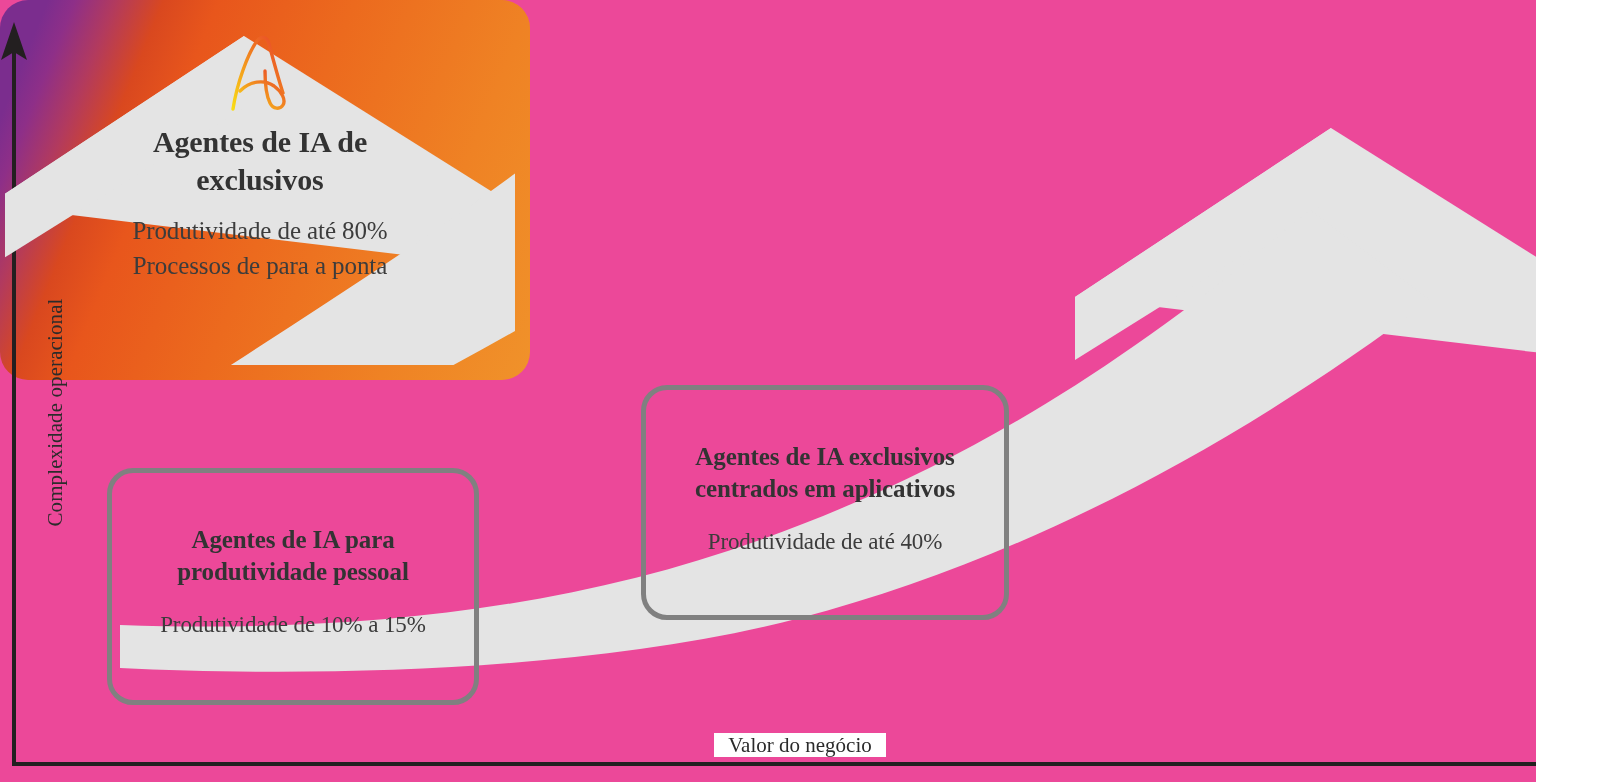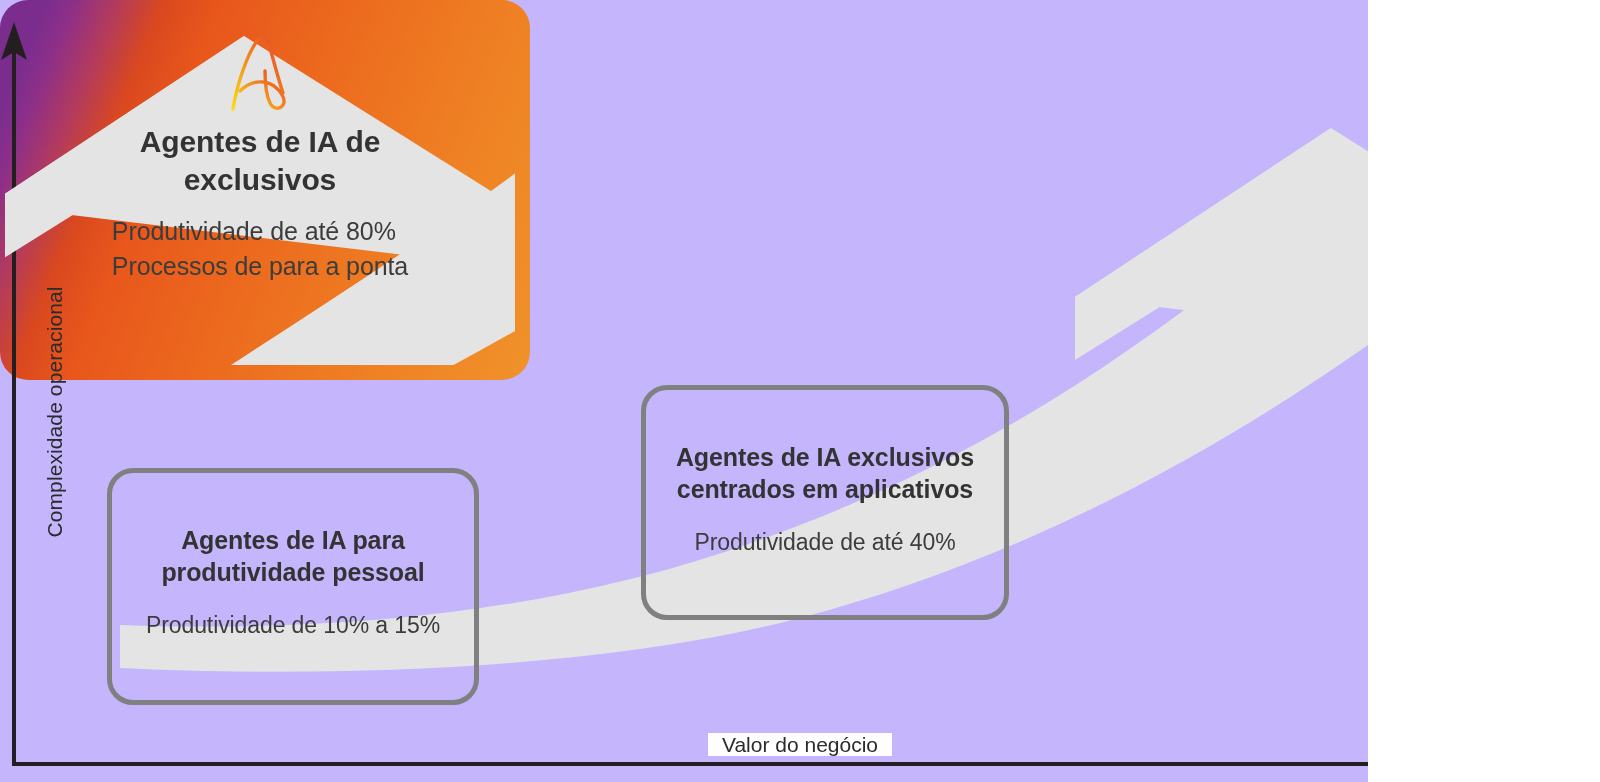--- a/index.html
+++ b/index.html
@@ -2,24 +2,24 @@
 <html><head>
 <meta charset="utf-8">
 <style>
   html, body {
     margin: 0;
     padding: 0;
     background: #ffffff;
   }
   #stage {
     position: relative;
-    width: 1368px;
+    width: 1536px;
     height: 782px;
-    background: #c4b5fd;
-    font-family: Liberation Sans, sans-serif;
+    background: #ec4899;
+    font-family: Liberation Serif, serif;
     overflow: hidden;
   }
 
   
   .axis-svg {
     position: absolute;
     left: 0; top: 0;
     width: 1600px; height: 782px;
     pointer-events: none;
   }
@@ -80,21 +80,21 @@
     font-weight: bold;
     color: #333333;
     text-align: center;
     line-height: 1.28;
     letter-spacing: -.1px;
   }
   .card-sub {
     font-size: 23px;
     font-weight: normal;
     color: #3c3c3c;
-    text-align: left;
+    text-align: center;
     line-height: 1.32;
     margin-top: 22px;
     letter-spacing: -.1px;
   }
 
   
   #card-personal {
     left: 107px;
     top: 468px;
     width: 372px;

